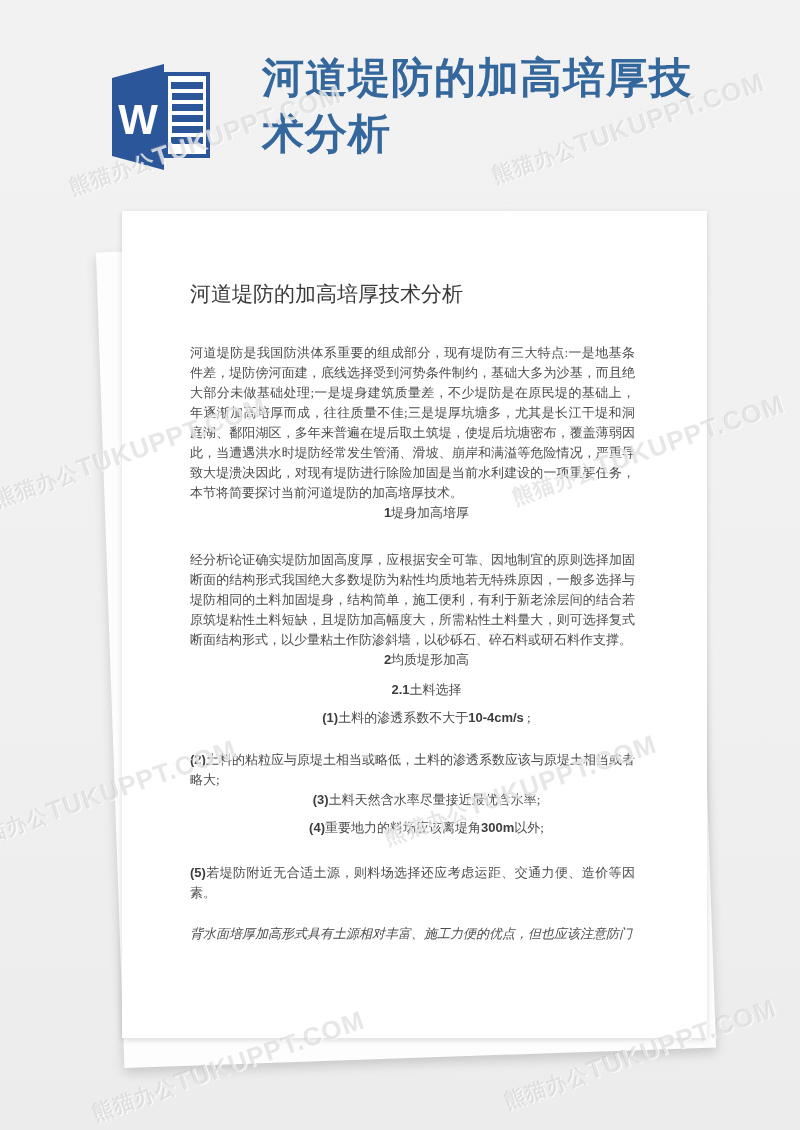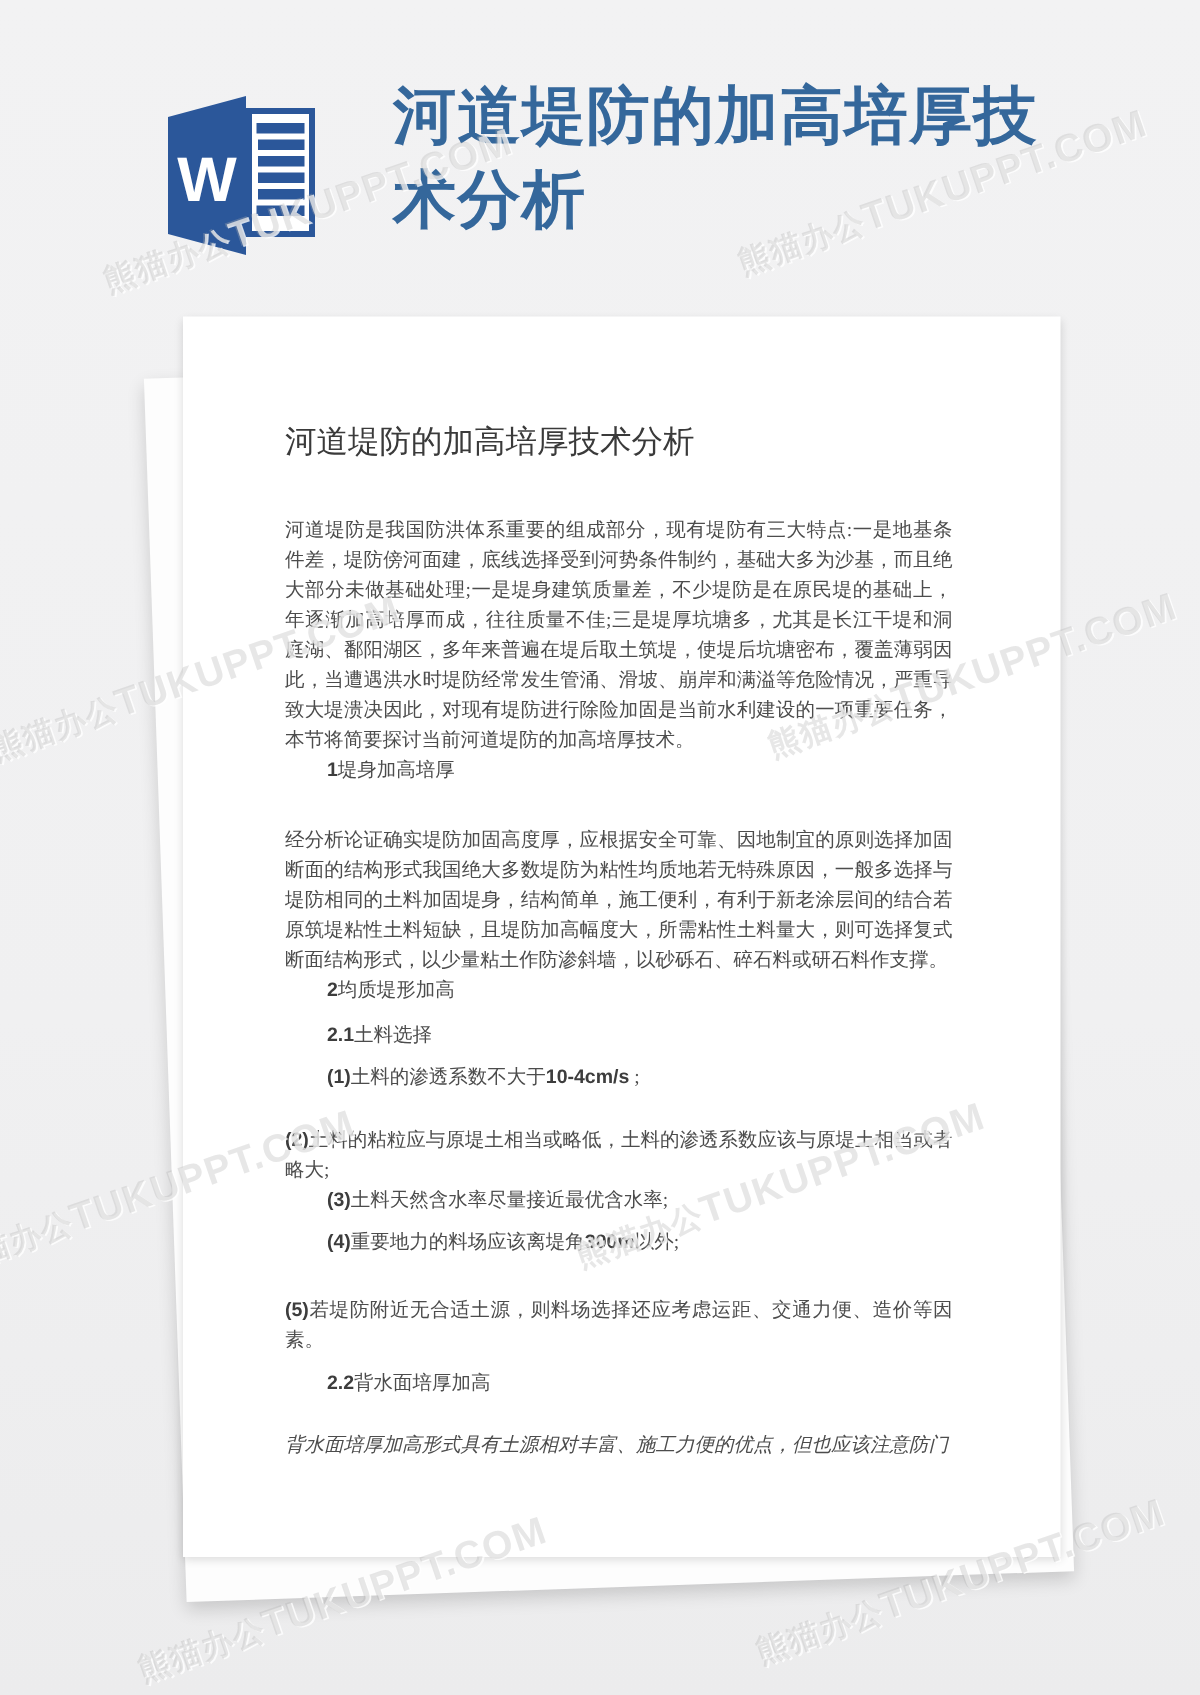--- a/index.html
+++ b/index.html
@@ -26,21 +26,21 @@
     position:absolute;left:122px;top:211px;width:585px;height:827px;
     background:#ffffff;box-sizing:border-box;
     padding:68px 72px 0 68px;overflow:hidden;
     box-shadow:0 2px 6px rgba(0,0,0,0.14);
   }
   .doc-title{
     margin:0;font-size:21px;line-height:30px;font-weight:500;color:#3a3a3a;
   }
   .doc-body{font-size:13px;line-height:20px;color:#4c4c4c;}
   .doc-para{text-align:justify;text-justify:inter-character;}
-  .doc-item{text-align:left;text-indent:28px;}
+  .doc-item{text-align:center;text-indent:28px;}
   .doc-body .num{
     font-family:"Liberation Sans","DejaVu Sans",sans-serif;
     font-weight:700;color:#3d3d3d;
   }
   
   .wm-layer{position:absolute;left:0;top:0;width:800px;height:1130px;pointer-events:none;}
   .wm{
     position:absolute;transform:translate(-50%,-50%) rotate(-19deg);
     white-space:nowrap;font-family:"Liberation Sans","DejaVu Sans",sans-serif;
     font-weight:700;color:rgba(175,175,175,0.30);
@@ -80,21 +80,20 @@
       <div class="doc-para" style="margin-top: 34px;"><span>河道堤防是我国防洪体系重要的组成部分，现有堤防有三大特点:一是地基条件差，堤防傍河面建，底线选择受到河势条件制约，基础大多为沙基，而且绝大部分未做基础处理;一是堤身建筑质量差，不少堤防是在原民堤的基础上，年逐渐加高培厚而成，往往质量不佳;三是堤厚坑塘多，尤其是长江干堤和洞庭湖、鄱阳湖区，多年来普遍在堤后取土筑堤，使堤后坑塘密布，覆盖薄弱因此，当遭遇洪水时堤防经常发生管涌、滑坡、崩岸和满溢等危险情况，严重导致大堤溃决因此，对现有堤防进行除险加固是当前水利建设的一项重要任务，本节将简要探讨当前河道堤防的加高培厚技术。</span></div>
       <div class="doc-item" style="margin-top: 0px;"><span class="num">1</span><span>堤身加高培厚</span></div>
       <div class="doc-para" style="margin-top: 27px;"><span>经分析论证确实堤防加固高度厚，应根据安全可靠、因地制宜的原则选择加固断面的结构形式我国绝大多数堤防为粘性均质地若无特殊原因，一般多选择与堤防相同的土料加固堤身，结构简单，施工便利，有利于新老涂层间的结合若原筑堤粘性土料短缺，且堤防加高幅度大，所需粘性土料量大，则可选择复式断面结构形式，以少量粘土作防渗斜墙，以砂砾石、碎石料或研石料作支撑。</span></div>
       <div class="doc-item" style="margin-top: 0px;"><span class="num">2</span><span>均质堤形加高</span></div>
       <div class="doc-item" style="margin-top: 10px;"><span class="num">2.1</span><span>土料选择</span></div>
       <div class="doc-item" style="margin-top: 8px;"><span class="num">(1)</span><span>土料的渗透系数不大于</span><span class="num">10-4cm/s</span><span> ;</span></div>
       <div class="doc-para" style="margin-top: 22px;"><span class="num">(2)</span><span>土料的粘粒应与原堤土相当或略低，土料的渗透系数应该与原堤土相当或者略大;</span></div>
       <div class="doc-item" style=""><span class="num">(3)</span><span>土料天然含水率尽量接近最优含水率;</span></div>
       <div class="doc-item" style="margin-top: 8px;"><span class="num">(4)</span><span>重要地力的料场应该离堤角</span><span class="num">300m</span><span>以外;</span></div>
       <div class="doc-para" style="margin-top: 25px;"><span class="num">(5)</span><span>若堤防附近无合适土源，则料场选择还应考虑运距、交通力便、造价等因素。</span></div>
-      <div class="doc-item" style="margin-top: 9px;"><span class="num">2.2</span><span>背水面培厚加高</span></div>
       <div class="doc-para" style="margin-top: 21px; font-style: italic;"><span>背水面培厚加高形式具有土源相对丰富、施工力便的优点，但也应该注意防门</span></div>
     </div>
 </div>
 
 <div class="wm-layer">
     <div class="wm" style="left: 205px; top: 140px;"><span class="cn">熊猫办公</span><span class="en">TUKUPPT.COM</span></div>
     <div class="wm" style="left: 628px; top: 128px;"><span class="cn">熊猫办公</span><span class="en">TUKUPPT.COM</span></div>
     <div class="wm" style="left: 130px; top: 452px;"><span class="cn">熊猫办公</span><span class="en">TUKUPPT.COM</span></div>
     <div class="wm" style="left: 648px; top: 450px;"><span class="cn">熊猫办公</span><span class="en">TUKUPPT.COM</span></div>
     <div class="wm" style="left: 100px; top: 795px;"><span class="cn">熊猫办公</span><span class="en">TUKUPPT.COM</span></div>

